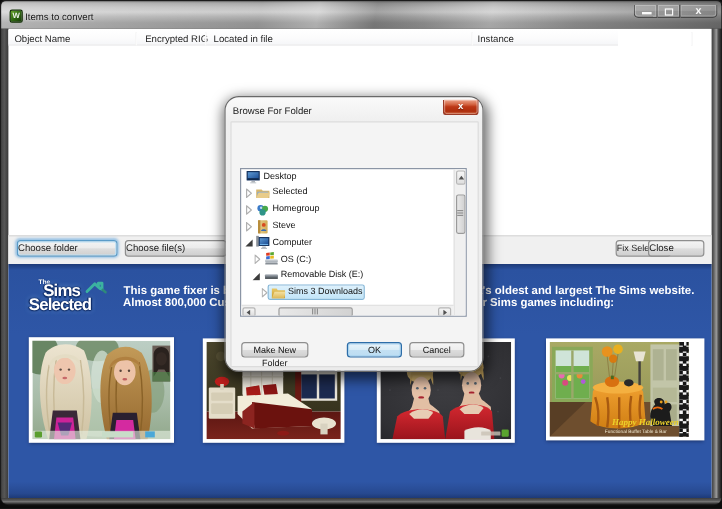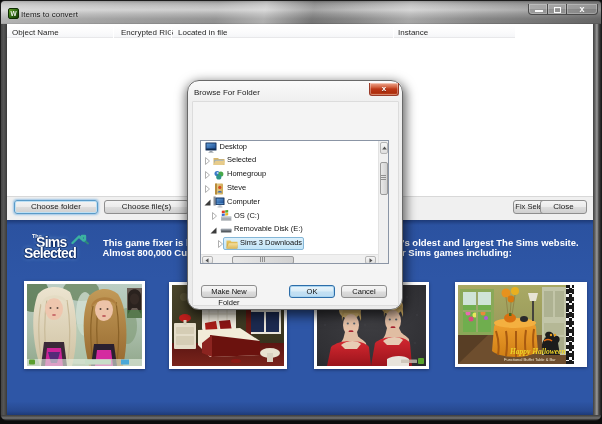--- a/index.html
+++ b/index.html
@@ -23,21 +23,21 @@
 #wbtns .b2{width:19px;border-left:none}
 #wbtns .b3{width:31px;border-left:none;border-radius:0 0 4px 0}
 #wbtns .g-min{position:absolute;left:6px;top:6px;width:8px;height:1.6px;background:#fafafa}
 #wbtns .g-max{position:absolute;left:6px;top:3px;width:7px;height:5.5px;border:1.2px solid #fafafa}
 #wbtns .g-x{font-size:9px;font-weight:bold;line-height:10px;color:#fafafa}
 #content{position:absolute;left:7px;top:24px;width:586px;height:391px;background:#fff}
 #lhead{position:absolute;left:0;top:1px;width:508px;height:13px;background:linear-gradient(180deg,#fff,#fbfbfc 60%,#f5f6f8);border-bottom:1px solid #e8e8ea;font-size:8px;color:#262626}
 #lhead span{position:absolute;top:3px}
 #lhead i{position:absolute;top:2px;height:11px;width:1px;background:#e0e0e2;border-right:1px solid #fff}
 #grayband{position:absolute;left:0;top:172px;width:586px;height:24px;background:#f0f0f0;border-top:1px solid #d8d8d8}
-.wbtn{position:absolute;height:14px;border:1px solid #8e8e8e;border-radius:3px;background:linear-gradient(180deg,#f4f4f4,#ebebeb 48%,#dddddd 52%,#cfcfcf);font-size:8px;color:#1a1a1a;text-align:center;line-height:12px}
+.wbtn{position:absolute;height:14px;border:1px solid #8e8e8e;border-radius:3px;background:linear-gradient(180deg,#f4f4f4,#ebebeb 48%,#dddddd 52%,#cfcfcf);font-size:8px;color:#1a1a1a;text-align:left;line-height:12px}
 .wbtn.focus{border-color:#5a9bc8;box-shadow:0 0 2px 1px rgba(88,160,220,.55),inset 0 0 0 1px #bee0f4}
 #banner{position:absolute;left:0;top:196px;width:586px;height:195px;background:linear-gradient(180deg,#1d3a77 0,#2b52a0 5px,#2e56a6 30%,#2e56a6 93%,#274990 98%,#1d3a77 100%);overflow:hidden}
 .bantxt{position:absolute;color:#fff;font-weight:bold;font-size:9.5px;white-space:nowrap}
 .green{color:#8dc63f}
 #logo{position:absolute;left:13px;top:14px;width:80px;height:30px;color:#fff;font-weight:bold}
 #logo .l1{position:absolute;left:16px;top:-0.5px;font-size:14px;letter-spacing:-.7px;text-shadow:0 0 2px #0d2a66,0 1px 1px #0d2a66,1px 0 1px #0d2a66,-1px 0 1px #0d2a66,0 0 4px rgba(140,190,240,.9)}
 #logo .lthe{position:absolute;left:12px;top:-1px;font-size:5.5px;letter-spacing:0;text-shadow:0 0 1px #0d2a66}
 #logo .l2{position:absolute;left:4px;top:11px;font-size:14px;letter-spacing:-.7px;text-shadow:0 0 2px #0d2a66,0 1px 1px #0d2a66,1px 0 1px #0d2a66,-1px 0 1px #0d2a66,0 0 4px rgba(140,190,240,.9)}
 #logo svg{position:absolute;left:51px;top:-1px}
 .photo{position:absolute;background:#fff;box-shadow:0 1px 3px rgba(0,0,20,.4)}

